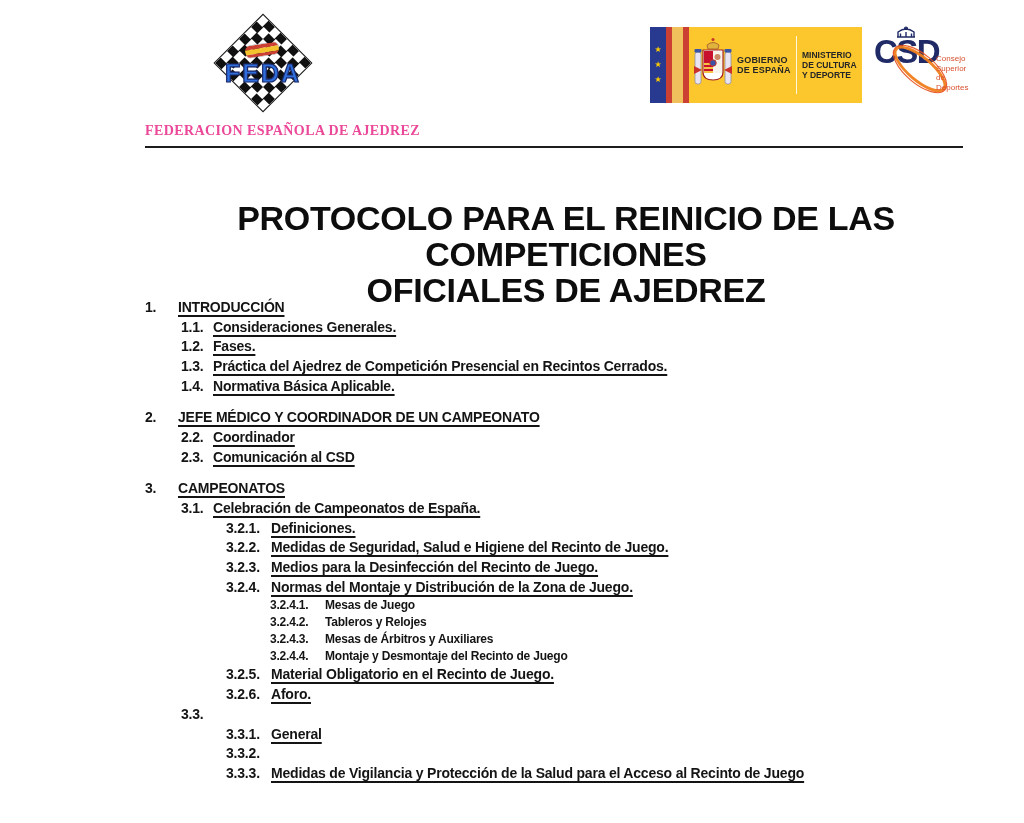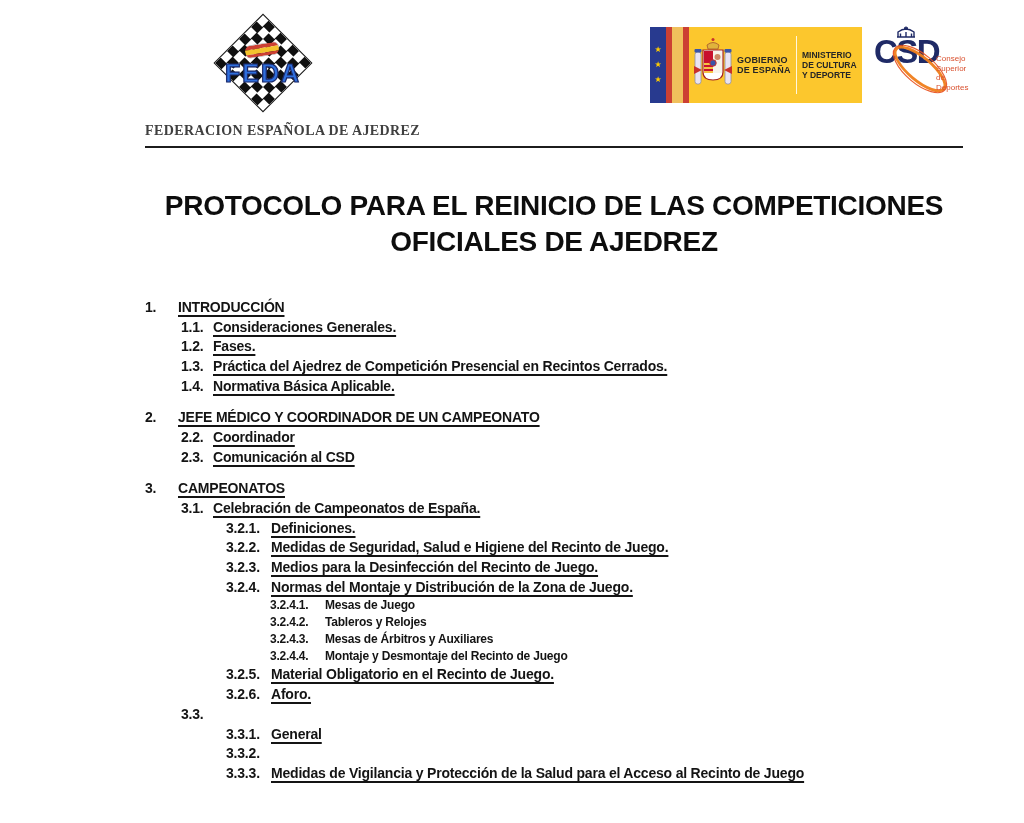--- a/index.html
+++ b/index.html
@@ -24,21 +24,21 @@
   .feda-flag .fy { height:5px; background:#f4c32e; }
   .feda-acronym {
     position:absolute; left:0; right:0; top:48px; text-align:center;
     font-size:25px; font-weight:800; letter-spacing:2px;
     color:var(--feda-blue); -webkit-text-stroke:1.2px #1b2a6b;
     text-shadow:0 0 1px #1b2a6b;
   }
   .org-name {
     position:absolute; left:145px; top:123px;
     font-family:"Liberation Serif", serif; font-weight:bold;
-    font-size:14px; letter-spacing:.4px; color:#404040; white-space:nowrap;
+    font-size:14px; letter-spacing:.4px; color:#ec4899; white-space:nowrap;
   }
   .header-rule { position:absolute; left:145px; top:146px; width:818px; height:2px; background:#1c1c1c; }
 
   
   .gov-logo { position:absolute; left:650px; top:27px; width:212px; height:76px; display:flex; }
   .gov-eu { width:20px; background:var(--eu-blue); display:flex; flex-direction:column; align-items:center; justify-content:center; gap:7px; }
   .gov-eu .star { color:#fc0; font-size:8px; line-height:8px; }
   .gov-stripe-red { width:8px; background:var(--flag-red); }
   .gov-stripe-gold { width:13px; background:var(--flag-gold); }
   .gov-field { flex:1; background:var(--gov-field); display:flex; align-items:center; padding-left:5px; }
@@ -50,22 +50,22 @@
   
   .csd-logo { position:absolute; left:872px; top:25px; width:104px; height:82px; }
   .csd-crown { position:absolute; left:22px; top:0; }
   .csd-acronym { position:absolute; left:2px; top:10px; font-size:33px; font-weight:800; letter-spacing:-1.5px; color:var(--csd-navy); line-height:34px; }
   .csd-swoosh { position:absolute; left:10px; top:8px; }
   .csd-caption { position:absolute; left:64px; top:29px; width:40px; font-size:8px; font-weight:400; color:var(--csd-red); line-height:9.5px; }
 
   
   .doc-title {
     position:absolute; left:145px; top:188px; width:818px;
-    text-align:center; font-size:28px; font-weight:bold;
-    letter-spacing:-.3px; line-height:36px; color:#0d0d0d; margin:0;
+    text-align:center; font-size:34px; font-weight:bold;
+    letter-spacing:-.3px; line-height:36px; color:#0d0d0d; margin:12px;
   }
 
   
   .toc { position:absolute; left:145px; top:297px; width:840px; }
   .toc-row { display:flex; align-items:center; height:19.7px; font-size:14px; font-weight:bold; letter-spacing:-.2px; color:#141414; white-space:nowrap; }
   .toc-row.gap { margin-top:12px; }
   .toc-num { flex:0 0 auto; }
   .lvl1 { margin-left:0; }    .lvl1 .toc-num { width:33px; }
   .lvl2 { margin-left:36px; } .lvl2 .toc-num { width:32px; }
   .lvl3 { margin-left:81px; } .lvl3 .toc-num { width:45px; }

